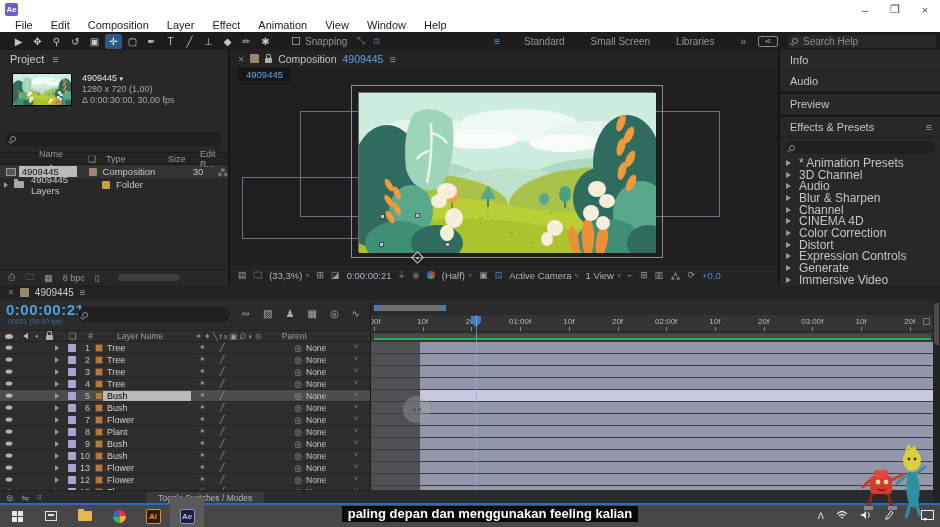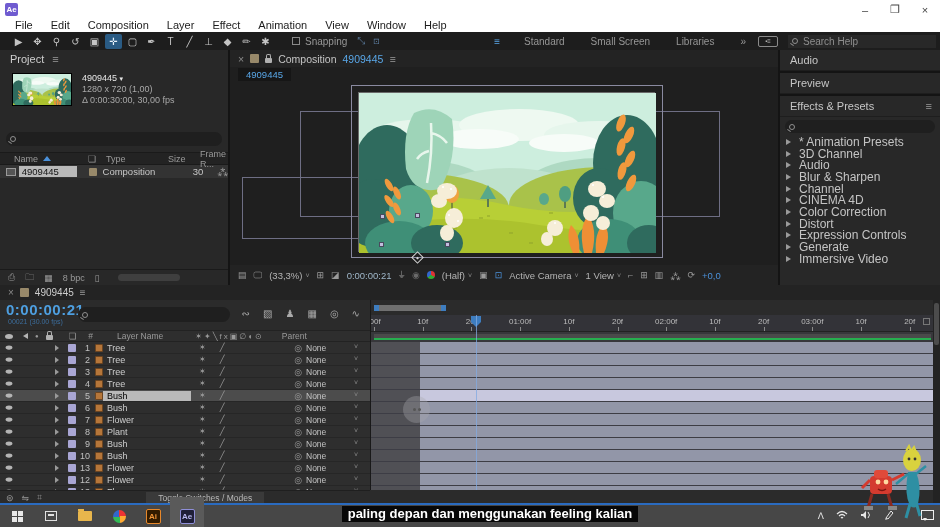--- a/index.html
+++ b/index.html
@@ -51,21 +51,21 @@
   #project { width:228px; background:#282828; position:relative; font-size:10px; color:#c0c0c0; }
   .panel-tab { height:17px; display:flex; align-items:center; font-size:11px; color:#cfcfcf; padding-left:10px; gap:8px; }
   #proj-thumb-row { display:flex; padding:6px 8px 0 12px; }
   #proj-thumb { width:60px; height:33px; border:1px solid #000; background:#cdeede; overflow:hidden; }
   #proj-info { margin-left:10px; font-size:9px; color:#a8a8a8; line-height:11px; }
   #proj-info .name { color:#e6e6e6; }
   #proj-search { margin:26px 6px 0 6px; height:14px; background:#1f1f1f; border-radius:7px;
     display:flex; align-items:center; color:#8f8f8f; }
   #proj-cols { margin-top:6px; height:13px; background:#232323; display:flex; align-items:center;
     font-size:9px; color:#9a9a9a; border-top:1px solid #1a1a1a; border-bottom:1px solid #1a1a1a; }
-  .pc-name { width:88px; padding-left:14px; display:flex; align-items:center; gap:5px; }
+  .pc-name { width:88px; padding-left:14px; display:flex; align-items:center; gap:5px;flex-direction:column; }
   .sort-up { width:0; height:0; border:4px solid transparent; border-bottom:5px solid #4a90d9; margin-top:-4px; }
   .pc-tag { width:18px; color:#9a9a9a; }
   .pc-type { width:62px; } .pc-size { width:32px; } .pc-fr { flex:1; }
   .proj-row { height:13px; display:flex; align-items:center; font-size:9.5px; color:#c8c8c8; }
   .comp-ico { width:10px; height:8px; border:1px solid #9a9a9a; margin:0 3px 0 6px; background:#555; }
   .folder-ico { width:10px; height:7px; background:#a8a8a8; border-radius:1px; position:relative; margin:0 3px 0 0; }
   .folder-ico:before { content:""; position:absolute; top:-2px; left:0; width:4px; height:2px; background:#a8a8a8; }
   .name-chip { background:#b9b9b9; color:#111; padding:0 3px; height:11px; line-height:11px; min-width:58px; }
   .lbl { width:8px; height:8px; border-radius:1px; margin:0 6px; }
   .proj-bottom { position:absolute; left:0; bottom:0; width:100%; height:16px; background:#282828;
@@ -379,29 +379,36 @@
       <span class="mag"></span>
     </div>
     <div id="proj-cols">
       <span class="pc-name">
           <span>Name</span>
           <span class="sort-up"></span>
         </span>
       <span class="pc-tag">❏</span>
       <span class="pc-type">Type</span>
       <span class="pc-size">Size</span>
-      <span class="pc-fr">Frame R...</span>
+      <span class="pc-fr">Edit R...</span>
     </div>
     <div class="proj-row" style="background:#333;">
       <span class="comp-ico"></span>
       <span class="name-chip">4909445</span>
       <span class="lbl" style="background:#98896a; margin-left:12px;"></span>
       <span style="width:60px">Composition</span>
       <span style="width:44px; text-align:right">30</span>
       <span style="margin-left:14px; color:#9a9a9a">⁂</span>
+    </div>
+    <div class="proj-row">
+      <span class="exp" style="margin:0 3px 0 4px"></span>
+      <span class="folder-ico"></span>
+      <span style="padding-left:4px; width:72px">4909445 Layers</span>
+      <span class="lbl" style="background:#c9a23f; margin-left:3px;"></span>
+      <span style="width:60px">Folder</span>
     </div>
     <div class="proj-bottom">
       <span class="pb-ico">⎙</span>
       <span class="pb-ico">🗀</span>
       <span class="pb-ico">▦</span>
       <span>8 bpc</span>
       <span class="pb-ico">▯</span>
       <span class="hsb"></span>
     </div>
   </div>
@@ -466,20 +473,23 @@
       <span class="vt-ico">▥</span>
       <span class="vt-ico">⁂</span>
       <span class="vt-ico">⟳</span>
       <span style="color:#4a90d9">+0,0</span>
     </div>
   </div>
   <div class="gutter"></div>
 
   <div id="rightcol">
     <div class="rp-head">
+        <span>Info</span>
+      </div>
+    <div class="rp-head">
         <span>Audio</span>
       </div>
     <div style="height:2px; background:#141414"></div>
     <div class="rp-head">
         <span>Preview</span>
       </div>
     <div style="height:2px; background:#141414"></div>
     <div class="rp-head">
       <span>Effects &amp; Presets</span>
       <span class="burger">≡</span>

